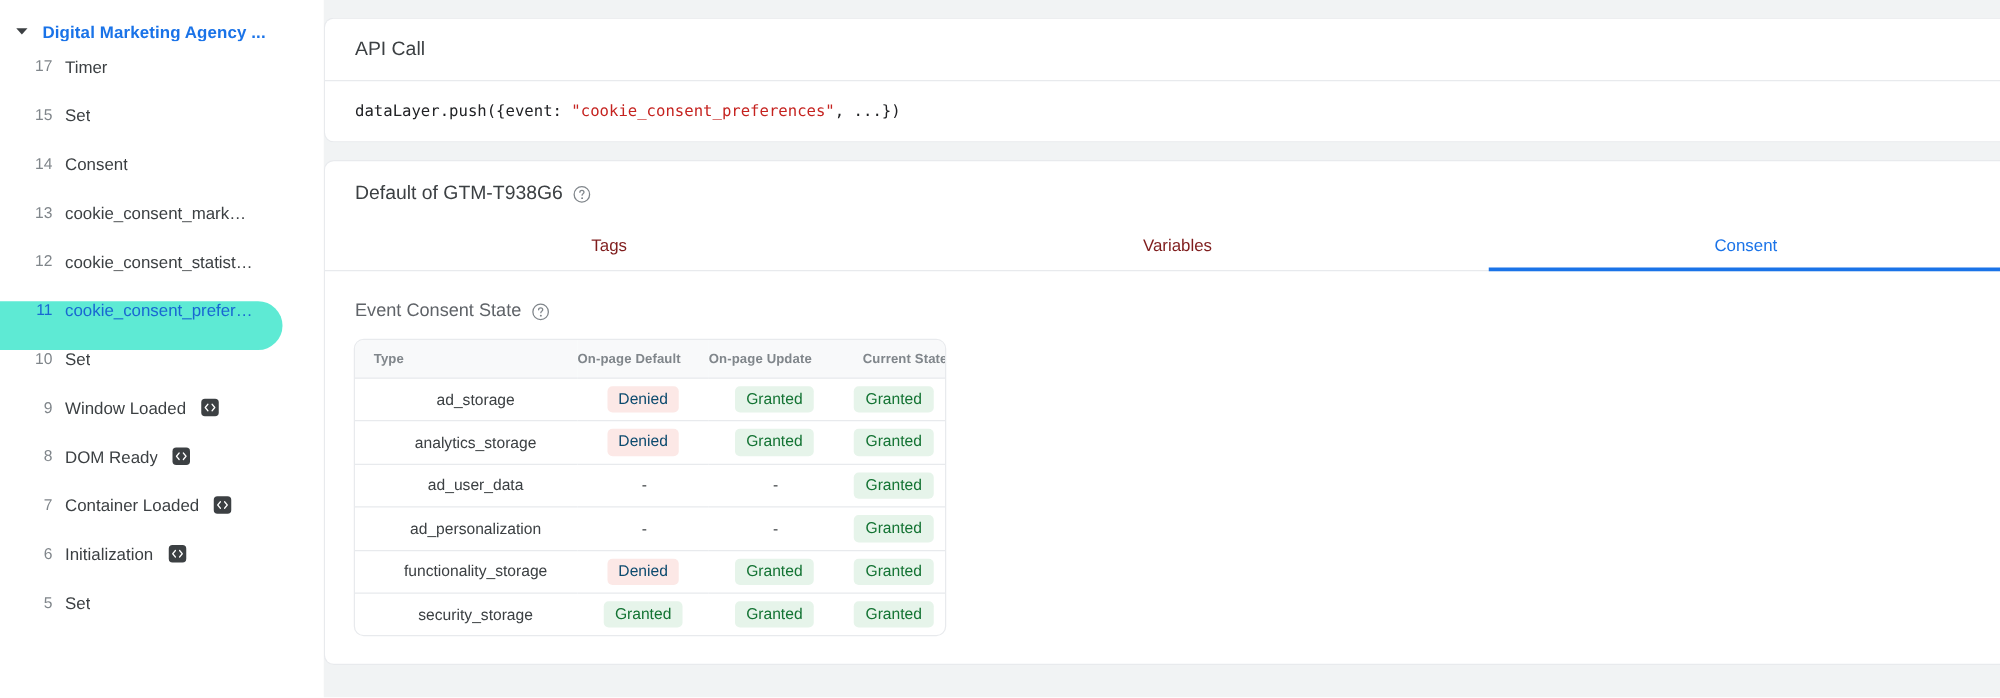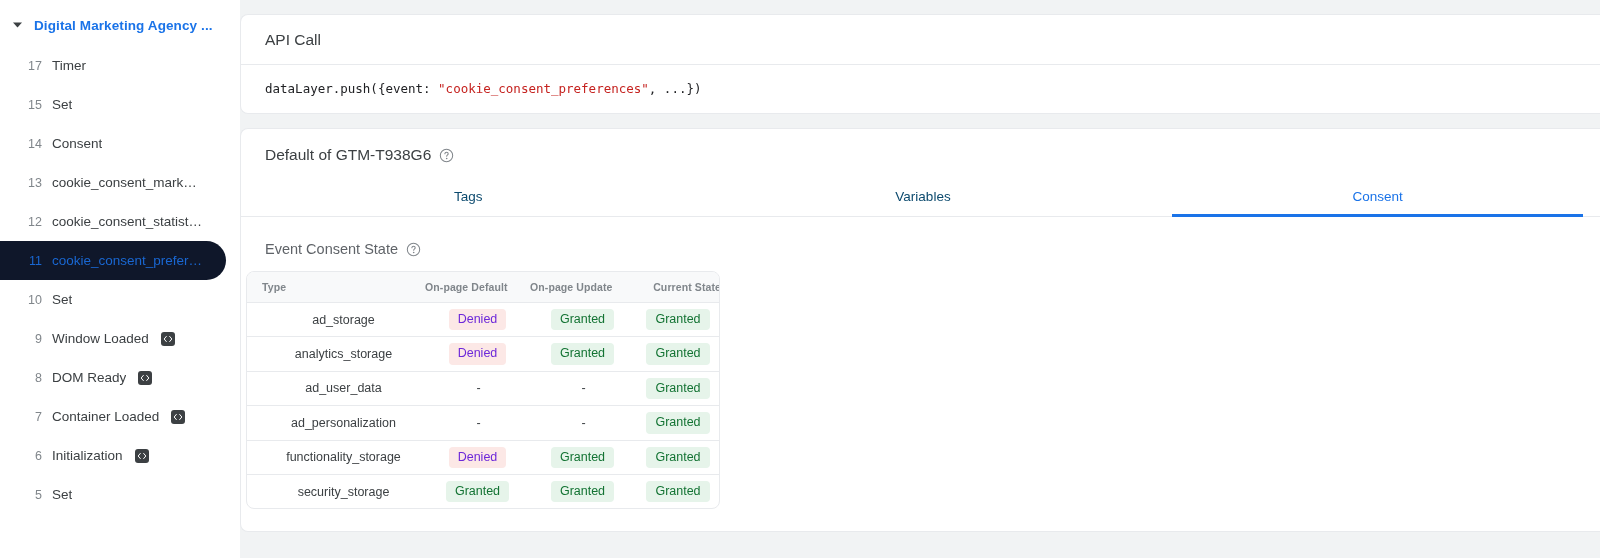--- a/index.html
+++ b/index.html
@@ -3,21 +3,21 @@
 <meta charset="utf-8">
 <style>
   * { box-sizing: border-box; }
   html, body {
     margin: 0; padding: 0;
     width: 1600px; height: 558px;
     background: #ffffff;
     font-family: "Liberation Sans", sans-serif;
     overflow: hidden;
   }
-  #app { position: relative; width: 1600px; height: 558px; display: flex; background: #ffffff; }
+  #app { position: relative; width: 1600px; height: 558px; display: flex; background: #ffffff; gap: 19px; }
 
   
   #sidebar {
     width: 240px; height: 558px;
     background: #ffffff;
     flex: 0 0 240px;
     position: relative;
     padding-top: 8px;
   }
   .sb-header {
@@ -36,21 +36,21 @@
     color: #1a73e8;
     font-size: 13.5px;
     font-weight: 600;
     letter-spacing: .1px;
     white-space: nowrap;
     overflow: hidden;
   }
   .sb-list { margin-top: 4px; }
   .sb-item {
     height: 39px;
-    display: flex; align-items: center;
+    display: flex; align-items: flex-start;
     padding-left: 26px;
     gap: 10px;
     border-radius: 0 20px 20px 0;
     margin-right: 14px;
     cursor: pointer;
   }
   .sb-item .num {
     color: #80868b;
     font-size: 12.5px;
     min-width: 16px;
@@ -58,21 +58,21 @@
     flex: 0 0 auto;
   }
   .sb-item .lbl {
     color: #3c4043;
     font-size: 13.5px;
     white-space: nowrap;
     overflow: hidden;
     text-overflow: ellipsis;
     max-width: 152px;
   }
-  .sb-item.selected { background: #0f172a; }
+  .sb-item.selected { background: #5eead4; }
   .sb-item.selected .num { color: #1967d2; }
   .sb-item.selected .lbl { color: #1967d2; }
   .code-badge {
     width: 14px; height: 14px;
     background: #3c4043;
     border-radius: 3px;
     display: inline-flex;
     align-items: center; justify-content: center;
     flex: 0 0 14px;
     margin-left: 2px;
@@ -133,21 +133,21 @@
   .tabs {
     display: flex;
     margin-top: 14px;
     border-bottom: 1px solid #e8eaed;
     position: relative;
   }
   .tab {
     flex: 1 1 0;
     text-align: center;
     font-size: 13.5px;
-    color: #0c4a6e;
+    color: #7f1d1d;
     padding: 11px 0 12px 0;
     cursor: pointer;
     position: relative;
   }
   .tab.active { color: #1a73e8; }
   .tab.active::after {
     content: "";
     position: absolute;
     left: 22px; right: 22px; bottom: -1px;
     height: 3px;
@@ -155,21 +155,21 @@
   }
 
   .section-title {
     font-size: 14.5px;
     color: #5f6368;
     padding: 24px 24px 0 24px;
     display: flex; align-items: center; gap: 8px;
   }
 
   .tbl-wrap {
-    margin: 14px 0 0 5px;
+    margin: 14px 0 0 23px;
     width: 474px;
     border: 1px solid #e8eaed;
     border-radius: 8px;
     overflow: hidden;
   }
   table.consent {
     width: 100%;
     border-collapse: collapse;
     table-layout: fixed;
   }
@@ -198,21 +198,21 @@
   }
   table.consent tbody tr:last-child td { border-bottom: none; }
   table.consent tbody td:nth-child(1) { padding-left: 15px; }
   .pill {
     display: inline-block;
     font-size: 12.5px;
     padding: 3px 9px 4px 9px;
     border-radius: 4px;
     line-height: 1.15;
   }
-  .pill.denied { background: #fce8e6; color: #6d28d9; }
+  .pill.denied { background: #fce8e6; color: #0c4a6e; }
   .pill.granted { background: #e6f4ea; color: #137333; }
   .dash { color: #3c4043; font-size: 12.5px; padding-left: 2px; }
 
   .card-bottom-pad { height: 22px; }
 </style>
 </head>
 <body>
 
 <div id="app">
 

